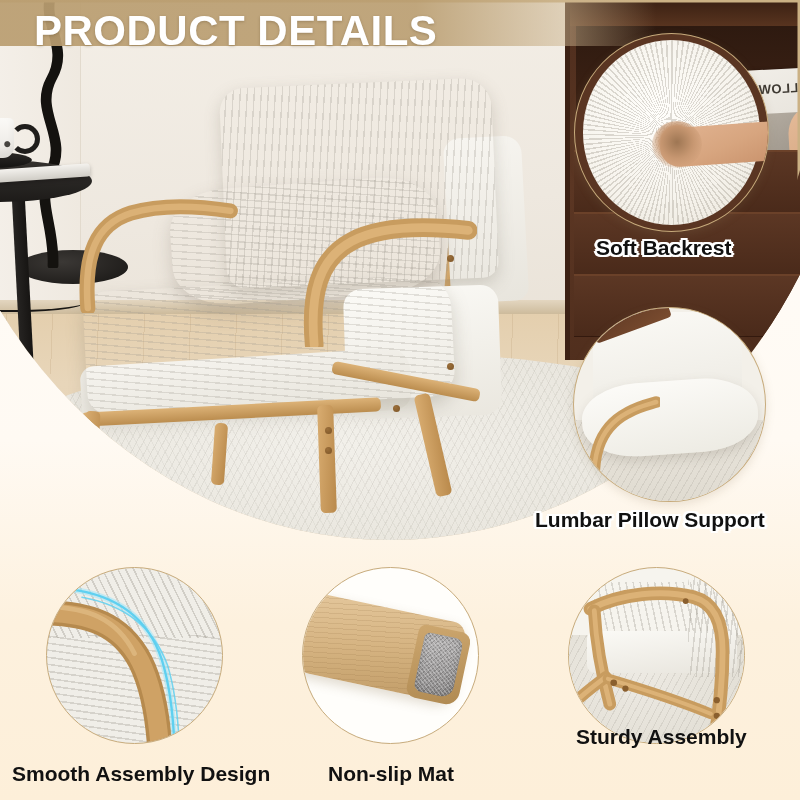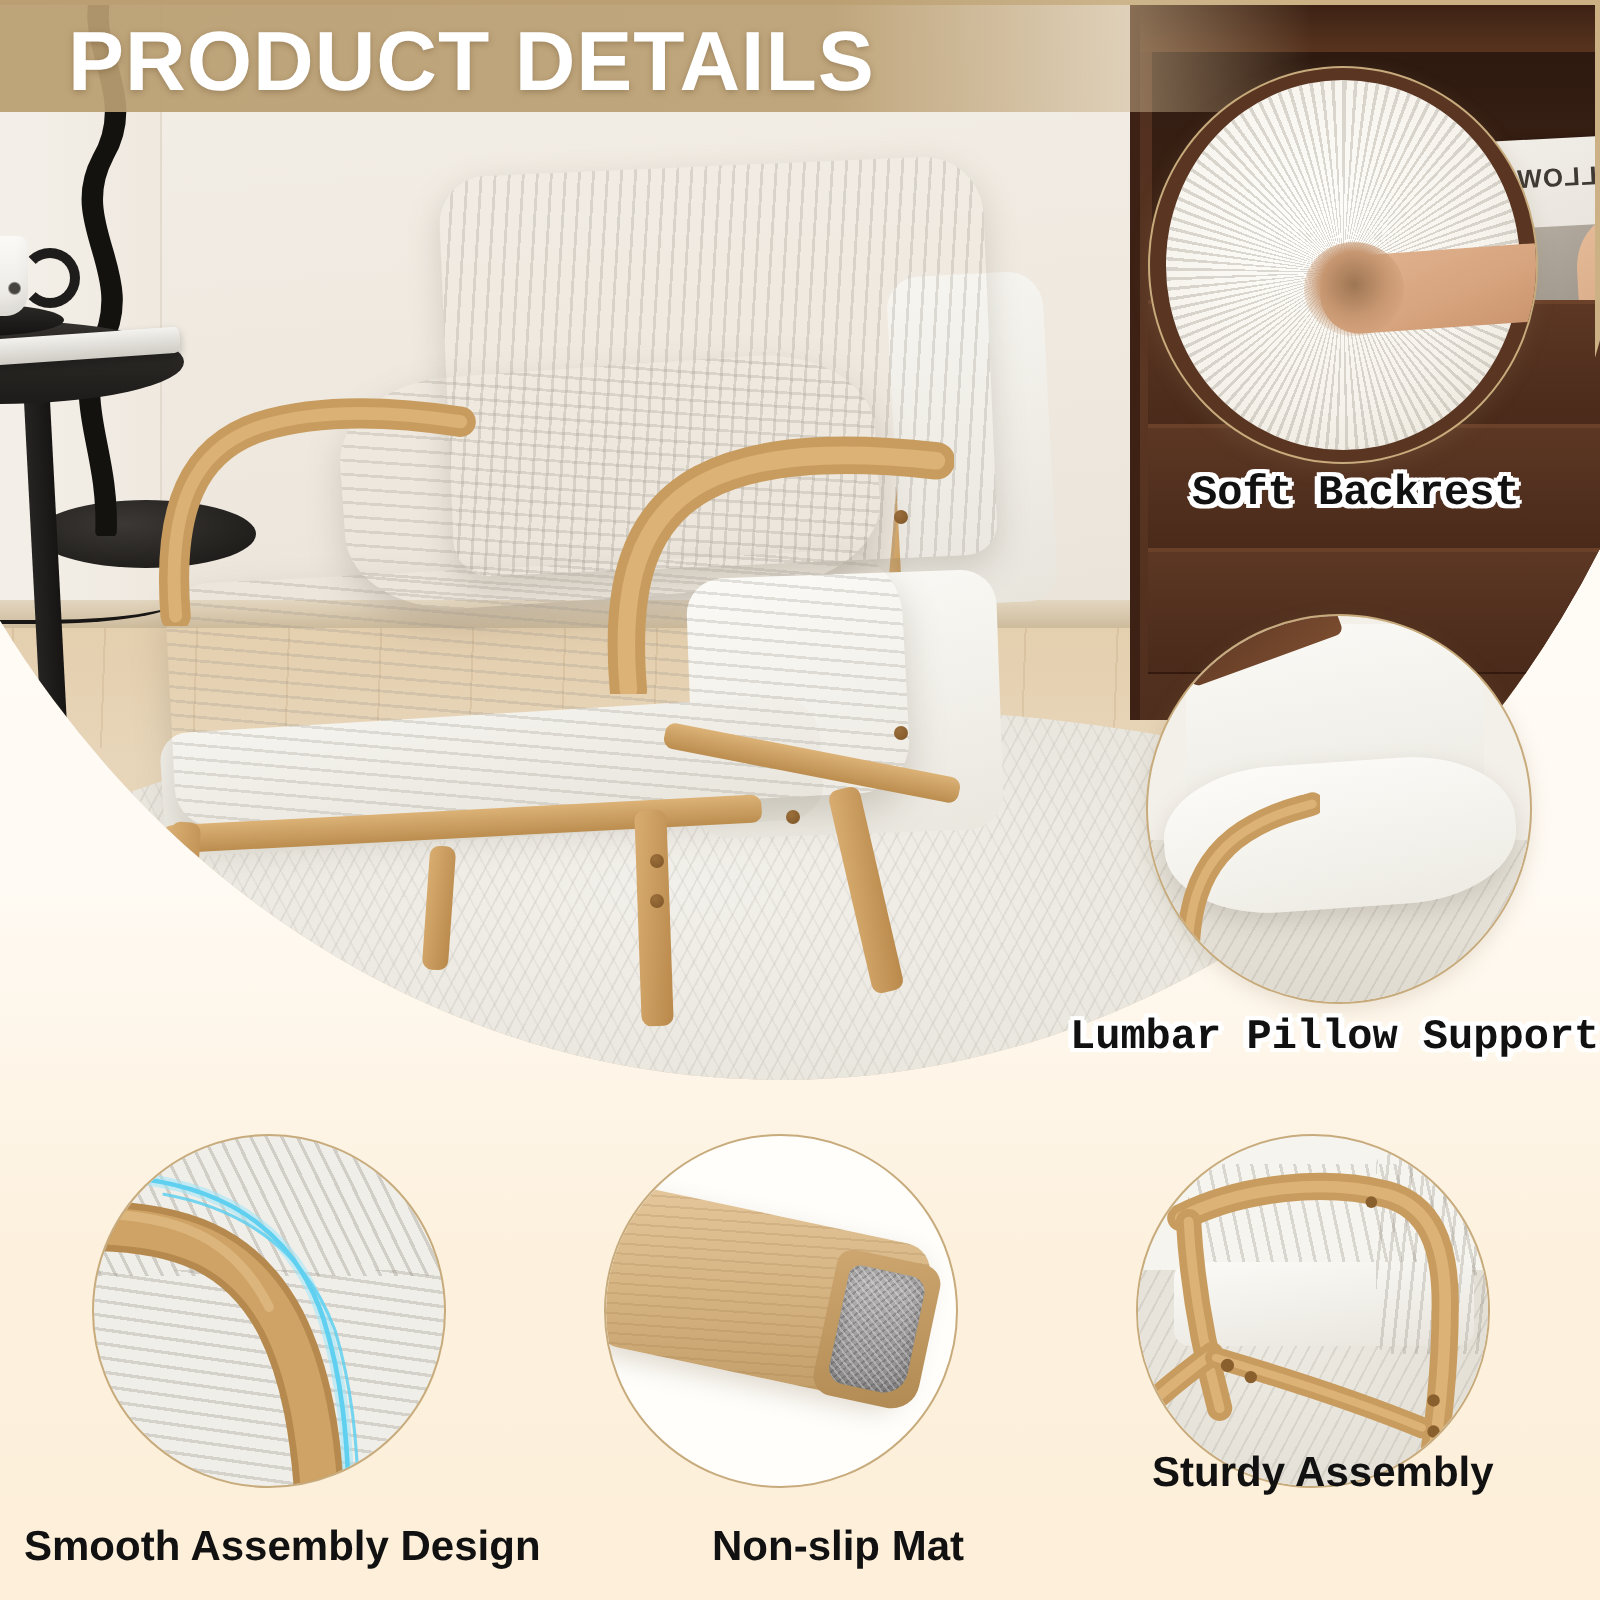--- a/index.html
+++ b/index.html
@@ -118,37 +118,37 @@
     border-radius:18px;transform:rotate(-2deg);
     background:linear-gradient(170deg,#fbfaf6,#eae7df);}
   .arm-r{position:absolute;left:216px;top:150px;width:152px;height:110px;}
   .postv{position:absolute;background:linear-gradient(90deg,#d8ac70,#bd8f51);border-radius:6px;}
   .rail{position:absolute;background:linear-gradient(180deg,#dcb277,#bb8d4f);border-radius:5px;}
   .leg{position:absolute;background:linear-gradient(95deg,#d9ad71,#b9894b);border-radius:5px;}
   .dowel{position:absolute;width:7px;height:7px;border-radius:50%;
     background:radial-gradient(circle at 35% 30%,#9b6f3a,#7d5528);}
 
   
-  .banner{position:absolute;left:0;top:0;width:100%;height:56px;
+  .banner{position:absolute;left:0;top:0;width:100%;height:46px;
     background:linear-gradient(90deg,rgba(186,158,113,.93) 0%,rgba(186,158,113,.90) 52%,rgba(205,182,145,.55) 70%,rgba(220,202,172,0) 82%);}
   .banner-title{position:absolute;left:34px;top:9px;font-size:42px;font-weight:700;
     color:#ffffff;letter-spacing:.5px;line-height:44px;white-space:nowrap;
     text-shadow:0 1px 3px rgba(90,70,40,.35);}
 
   
   .callout{position:absolute;border-radius:50%;overflow:hidden;
     border:1.6px solid #c7ab7c;box-sizing:border-box;background:#fbf9f5;}
   .callout-lg{box-shadow:0 3px 10px rgba(140,120,90,.18);}
 
   .clabel{position:absolute;font-weight:700;color:#111;white-space:nowrap;}
   .clabel-outline{
     text-shadow:
       -2px -2px 0 #fff, 2px -2px 0 #fff, -2px 2px 0 #fff, 2px 2px 0 #fff,
       -2px 0 0 #fff, 2px 0 0 #fff, 0 -2px 0 #fff, 0 2px 0 #fff,
-      -3px 0 0 #fff, 3px 0 0 #fff; font-family: Liberation Mono, monospace;}
+      -3px 0 0 #fff, 3px 0 0 #fff;}
 
   
   .sb-pillow{position:absolute;left:4%;top:3%;width:92%;height:94%;border-radius:50%;
     background:radial-gradient(circle at 42% 40%,#fffefb 0%,#f6f3ec 58%,#e7e2d7 100%);}
   .sb-rays{position:absolute;left:4%;top:3%;width:92%;height:94%;border-radius:50%;
     background:repeating-conic-gradient(from 0deg at 50% 52%,
       rgba(150,143,130,.32) 0deg 1.1deg, rgba(0,0,0,0) 1.1deg 3.3deg);}
   .sb-dent{position:absolute;left:40%;top:44%;width:26%;height:24%;border-radius:50%;
     background:radial-gradient(circle at 50% 45%,#9e7653 0%,#c79771 45%,rgba(220,200,180,0) 78%);}
   .hand{position:absolute;border-radius:26px 10px 10px 26px;
@@ -329,21 +329,21 @@
   <div class="callout" style="left:302px;top:567px;width:177px;height:177px;background:#fffefb;">
     <div class="nm-leg" style="left:-2%;top:22%;width:92%;height:46%;transform:rotate(12deg);">
       <div class="nm-grain"></div>
     </div>
     <div style="position:absolute;left:62%;top:34%;width:30%;height:42%;transform:rotate(12deg);
                 border-radius:8px 10px 14px 10px;background:linear-gradient(160deg,#cda76f,#b08a52);"></div>
     <div class="nm-felt" style="left:66%;top:38%;width:22%;height:34%;transform:rotate(12deg);">
       <div class="nm-felt-tex"></div>
     </div>
   </div>
-  <div class="clabel" style="left:356px;top:762px;font-size:21px;">Non-slip Mat</div>
+  <div class="clabel" style="left:328px;top:762px;font-size:21px;">Non-slip Mat</div>
 
   <div class="callout" style="left:568px;top:567px;width:177px;height:177px;background:#f6f4ee;">
     <div class="sa-rug">
       <div class="sa-rug-tex"></div>
     </div>
     <div class="sa-cush" style="left:14%;top:8%;width:86%;height:32%;
                 background-image:repeating-linear-gradient(78deg,rgba(150,145,135,.30) 0 1.5px,rgba(0,0,0,0) 1.5px 7px);"></div>
     <div class="sa-cush" style="left:10%;top:36%;width:86%;height:24%;"></div>
     <div class="sa-cush" style="left:68%;top:4%;width:40%;height:58%;
                 background-image:repeating-linear-gradient(96deg,rgba(150,145,135,.30) 0 1.5px,rgba(0,0,0,0) 1.5px 6px);"></div>

